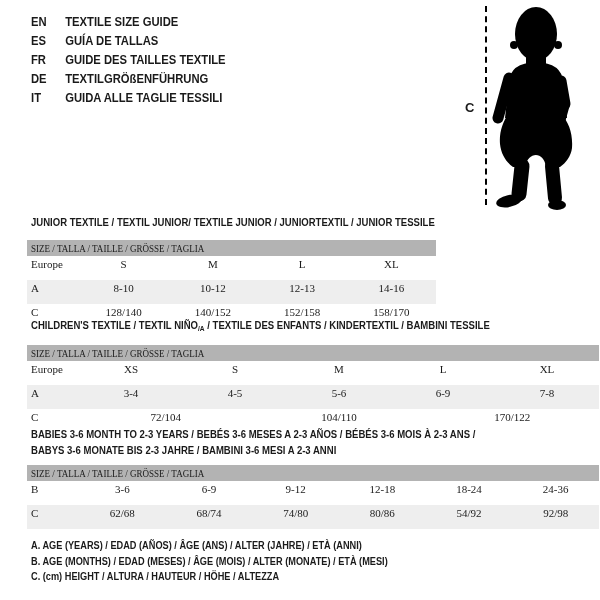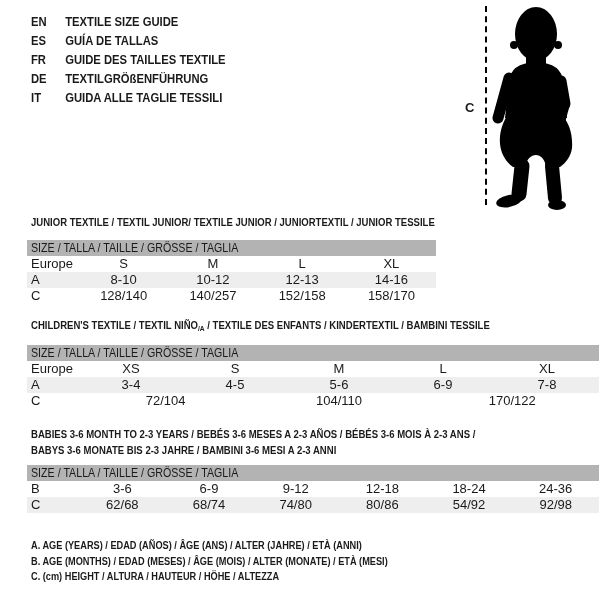--- a/index.html
+++ b/index.html
@@ -24,27 +24,27 @@
 
   
   .table-title{position:absolute;font-size:11.5px;font-weight:bold;white-space:nowrap;
     transform:scaleX(.83);transform-origin:left top;line-height:13px;}
   .t1-title{left:22px;top:216px;}
   .t2-title{left:22px;top:319px;}
   .t3-title{left:22px;top:426px;line-height:16px;}
   .subs{font-size:8px;vertical-align:-2px;}
 
   
-  .size-table{position:absolute;font-size:13px;}
+  .size-table{position:absolute;font-size:11px;font-family:Liberation Serif, serif;}
   .t1{left:18px;top:240px;width:409px;}
   .t2{left:18px;top:345px;width:572px;}
   .t3{left:18px;top:465px;width:572px;}
   .size-bar{height:16px;line-height:16px;background:#b3b3b3;padding-left:4px;white-space:nowrap;color:#1a1a1a;}
   .size-bar span{display:inline-block;transform:scaleX(.82);transform-origin:left center;}
-  .trow{display:flex;height:16px;line-height:16px;}
+  .trow{display:flex;height:24px;line-height:16px;}
   .trow.alt{background:#eeeeee;}
   .tlabel{width:48px;padding-left:4px;}
   .tcell{flex:1;text-align:center;}
 
   
   .footnotes{position:absolute;left:22px;top:538px;transform:scaleX(.8);transform-origin:left top;}
   .footnote{font-size:11.5px;font-weight:bold;height:15.5px;line-height:15.5px;white-space:nowrap;}
 </style>
 </head>
 <body>
@@ -109,21 +109,21 @@
     <div class="trow alt">
       <div class="tlabel">A</div>
       <div class="tcell">8-10</div>
       <div class="tcell">10-12</div>
       <div class="tcell">12-13</div>
       <div class="tcell">14-16</div>
     </div>
     <div class="trow">
       <div class="tlabel">C</div>
       <div class="tcell">128/140</div>
-      <div class="tcell">140/257</div>
+      <div class="tcell">140/152</div>
       <div class="tcell">152/158</div>
       <div class="tcell">158/170</div>
     </div>
   </div>
 
   <div class="table-title t2-title"><span>CHILDREN'S TEXTILE / TEXTIL NIÑO</span><span class="subs">/A</span><span> / TEXTILE DES ENFANTS / KINDERTEXTIL / BAMBINI TESSILE</span></div>
   <div class="size-table t2">
     <div class="size-bar"><span>SIZE / TALLA / TAILLE / GRÖSSE / TAGLIA</span></div>
     <div class="trow">
       <div class="tlabel">Europe</div>

